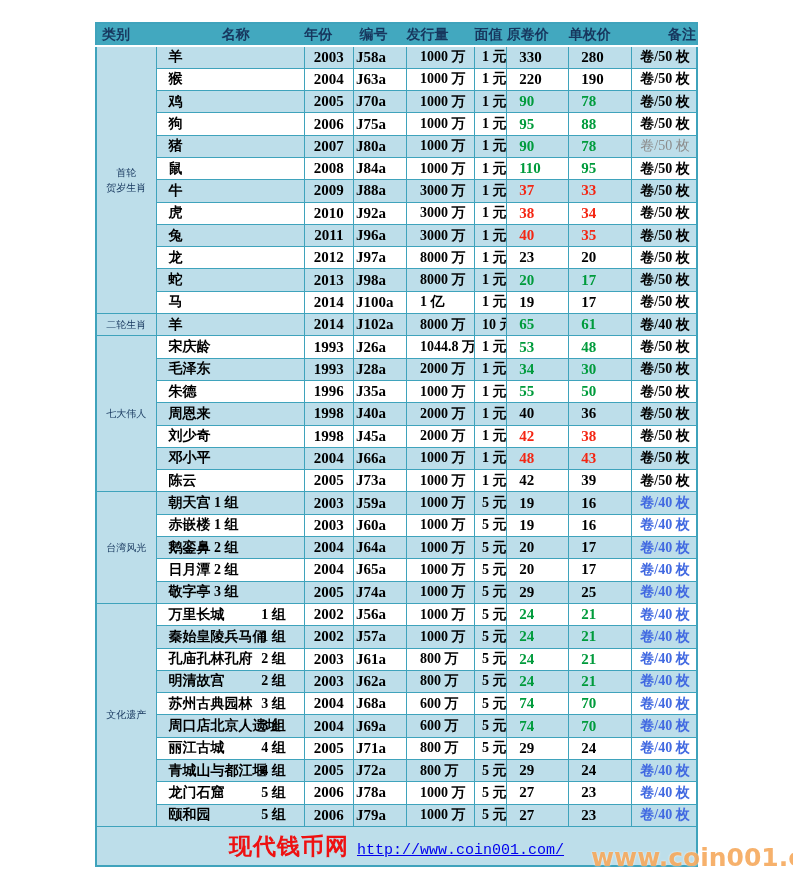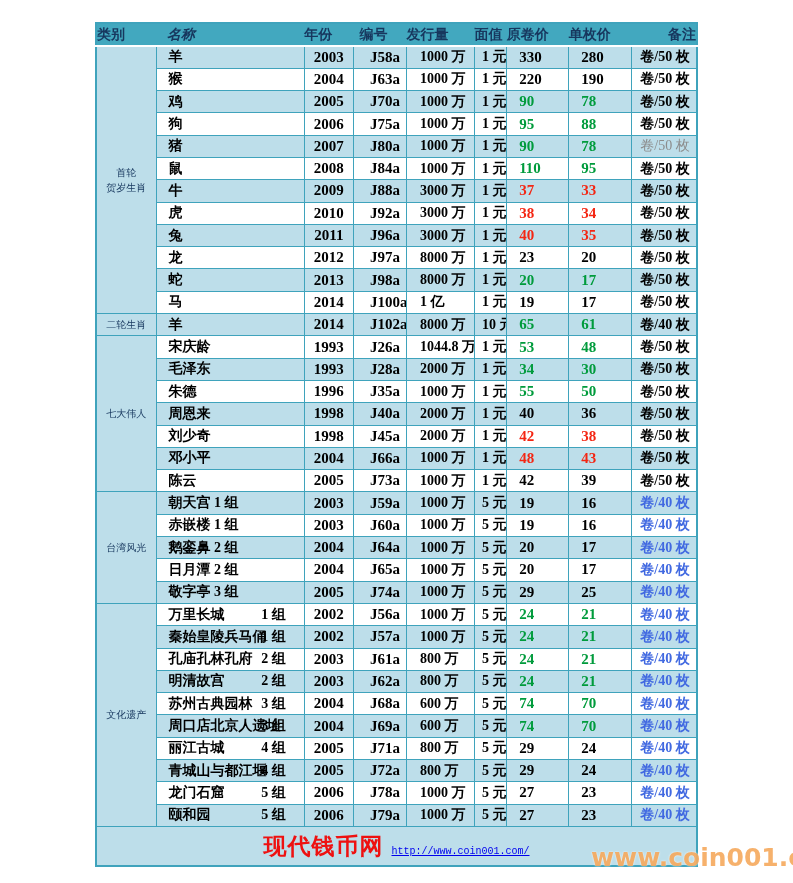--- a/index.html
+++ b/index.html
@@ -14,59 +14,59 @@
   }
   col.c-category{width:60px;} col.c-name{width:148px;} col.c-year{width:49px;}
   col.c-code{width:53px;} col.c-issue{width:68px;} col.c-face{width:32px;}
   col.c-roll{width:62px;} col.c-single{width:63px;} col.c-note{width:65px;}
 
   thead tr{height:23px;}
   thead th{
     background:#42a8bf;color:#17375e;font-size:14px;font-weight:bold;
     border:0;border-bottom:2px solid #ffffff;padding:0;text-align:left;
   }
-  thead th.col-category{text-align:left;}
-  thead th.col-name{text-align:left;padding-left:11px;font-style:italic;}
+  thead th.col-category{text-align:left;padding-left:5px;}
+  thead th.col-name{text-align:center;padding-left:11px;}
   thead th.col-code{text-align:left;padding-left:6px;}
   thead th.col-note{text-align:right;padding-left:8px;}
 
   tbody tr{height:22.3px;}
   tbody tr:nth-child(odd) td{background:#bddeea;}
   tbody tr:nth-child(even) td{background:#ffffff;}
   tbody td{
     border:1px solid #3fa3bc;padding:0;font-weight:bold;font-size:15px;color:#000;
     white-space:nowrap;overflow:hidden;
   }
   td.cat{
     background:#bddeea !important;color:#17375e;font-size:10px;text-align:center;
     line-height:1.55;font-weight:normal;
   }
   td.name{font-size:14px;padding-left:12px;}
   td.name .grp{float:right;padding-right:18px;}
   td.year{text-align:center;font-size:15px;}
-  td.code{padding-left:16px;margin-left:10px;}
+  td.code{padding-left:2px;margin-left:10px;}
   td.issue{padding-left:13px;font-size:14px;}
   td.face{padding-left:7px;font-size:14px;}
   td.roll{padding-left:12px;}
   td.single{padding-left:12px;}
   td.note{padding-left:8px;font-size:14px;}
 
   .price-black{color:#000000;} .price-green{color:#009b3c;} .price-red{color:#f42613;}
   .note-black{color:#000000;}
   .note-gray{color:#8c8c8c;font-weight:normal;}
   .note-blue{color:#4169e1;}
 
   tfoot tr{height:40px;}
   tfoot td{
     background:#bddeea;border:1px solid #3fa3bc;text-align:center;vertical-align:middle;
   }
   .site-name{color:#ee1111;font-weight:bold;font-size:23px;letter-spacing:1px;}
   .site-link{
     color:#0000ee;font-family:"Liberation Mono","DejaVu Sans Mono",monospace;
-    font-size:10px;margin-left:4px;
+    font-size:15px;margin-left:4px;
   }
   .watermark{
     position:absolute;left:591px;top:843px;z-index:5;
     font-family:"DejaVu Sans","Liberation Sans",sans-serif;
     font-weight:bold;font-size:25px;color:#f6ab60;opacity:0.92;
     text-shadow:0 0 2px #ffffff;white-space:nowrap;
   }
 </style>
 </head>
 <body>

